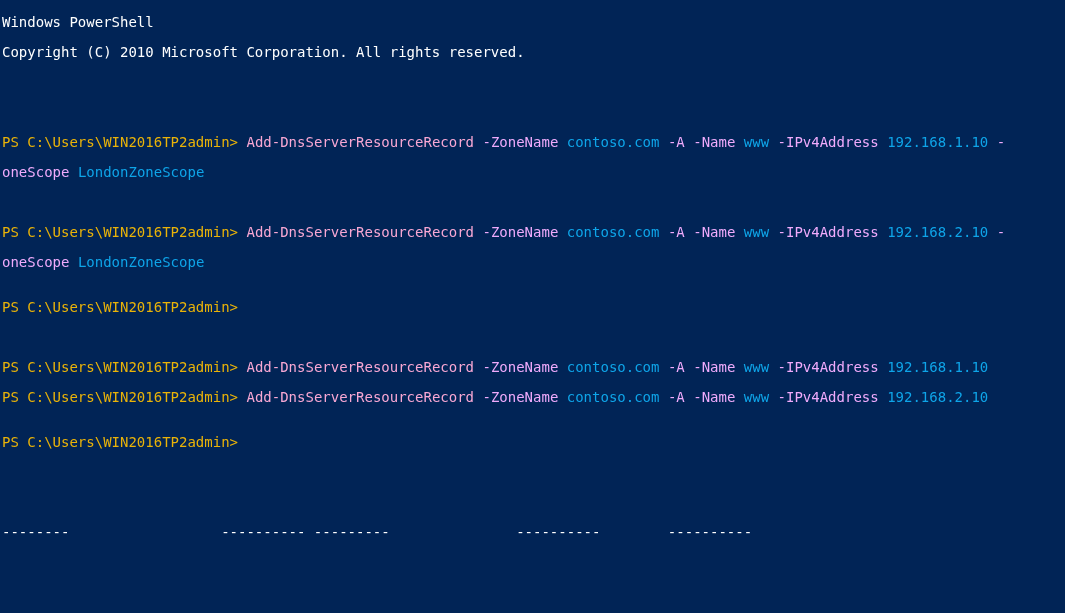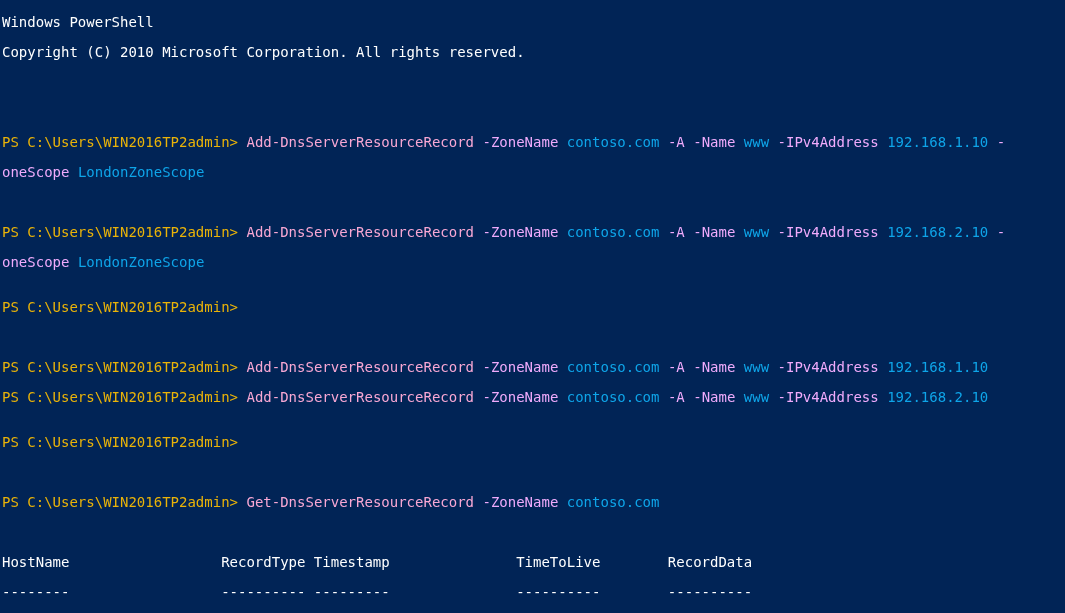--- a/index.html
+++ b/index.html
@@ -42,23 +42,21 @@
 
 <div class="line"><span class="bright">PS C:\Users\WIN2016TP2admin&gt;</span></div>
 
 
 <div class="line"><span class="bright">PS C:\Users\WIN2016TP2admin&gt;</span> <span class="cmd">Add-DnsServerResourceRecord</span> <span class="param">-ZoneName</span> <span class="val">contoso.com</span> <span class="param">-A</span> <span class="param">-Name</span> <span class="val">www</span> <span class="param">-IPv4Address</span> <span class="val">192.168.1.10</span></div>
 <div class="line"><span class="bright">PS C:\Users\WIN2016TP2admin&gt;</span> <span class="cmd">Add-DnsServerResourceRecord</span> <span class="param">-ZoneName</span> <span class="val">contoso.com</span> <span class="param">-A</span> <span class="param">-Name</span> <span class="val">www</span> <span class="param">-IPv4Address</span> <span class="val">192.168.2.10</span></div>
 
 <div class="line"><span class="bright">PS C:\Users\WIN2016TP2admin&gt;</span></div>
 
 
-<div class="line"><span class="bright">PS C:\Users\WIN2016TP2admin&gt;</span> <span class="cmd">Get-DnsServerResourceRecord</span> <span class="param">-ZoneName</span> <span class="val">contoso.com</span></div>
 <div class="line">&nbsp;</div>
-<div class="line" id="hdr1">HostName                  RecordType Timestamp               TimeToLive        RecordData</div>
 <div class="line" id="und1">--------                  ---------- ---------               ----------        ----------</div>
 
 
 
 
 
 
 
 
 

